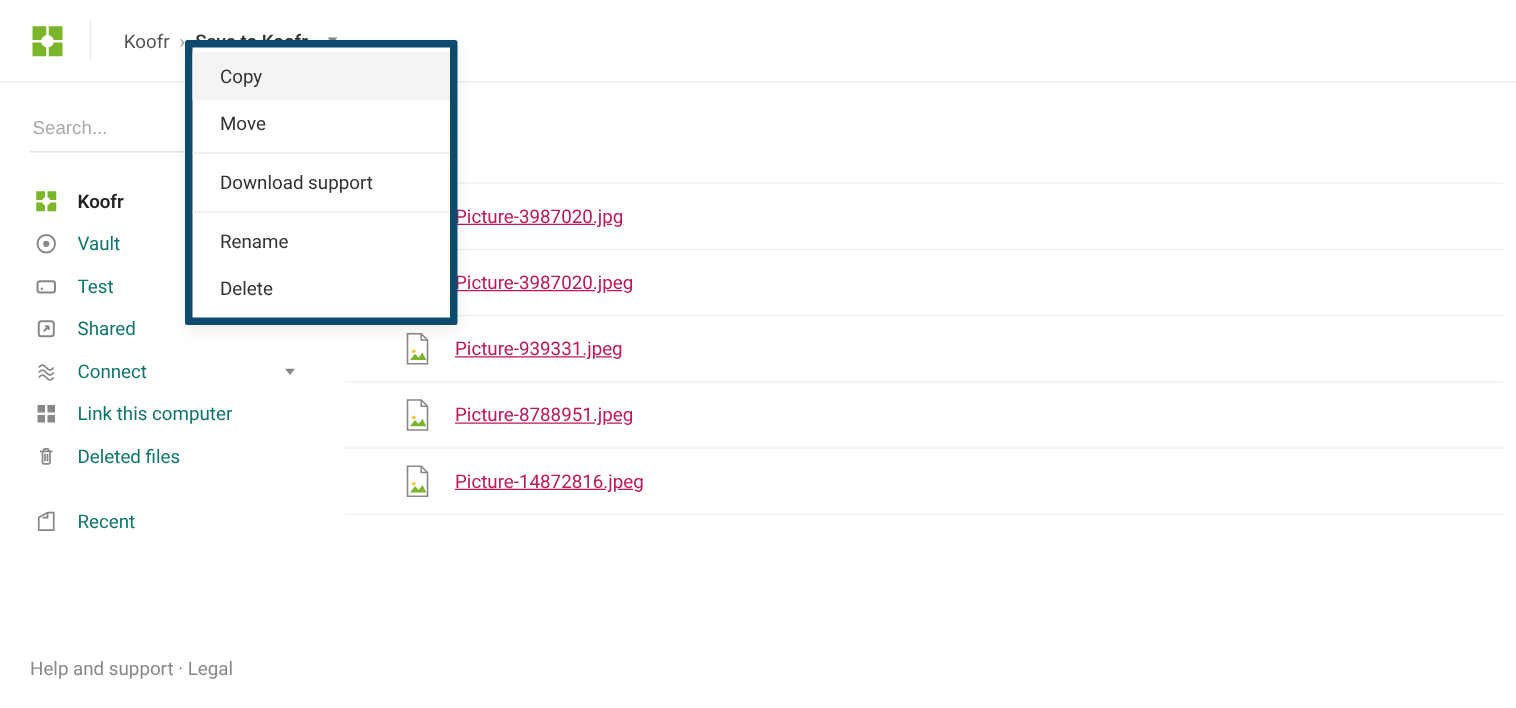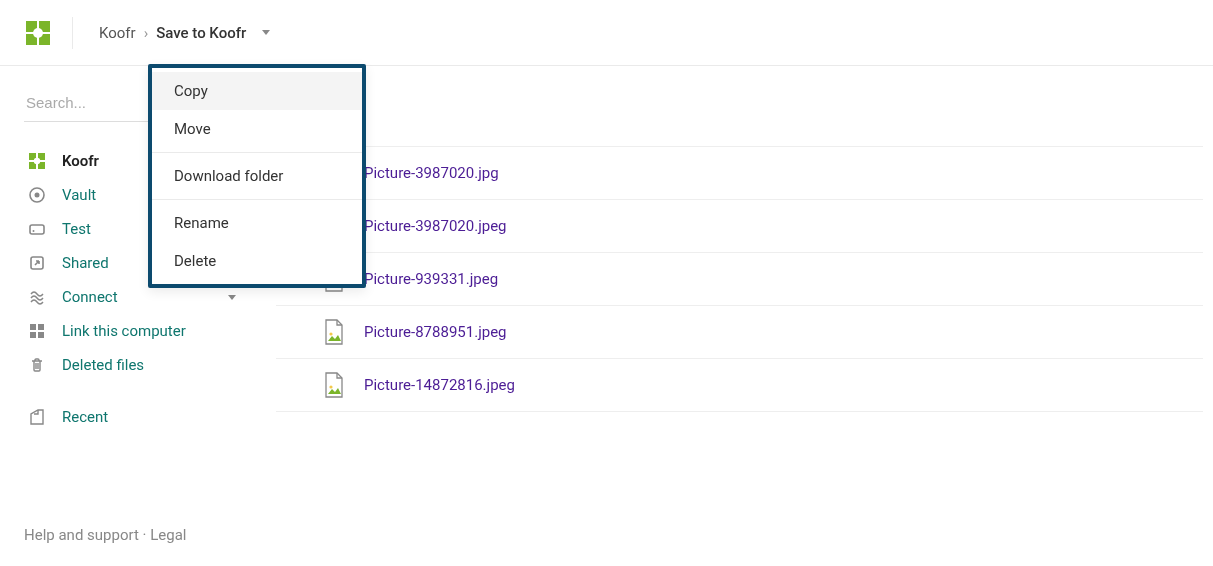--- a/index.html
+++ b/index.html
@@ -105,30 +105,30 @@
   .file-row {
     display:flex;
     align-items:center;
     gap:18px;
     padding:12px 0 12px 46px;
     border-top:1px solid #eee;
     cursor:pointer;
   }
   .file-row:last-child { border-bottom:1px solid #eee;align-items:center; }
   .file-thumb { width:24px; height:28px; flex-shrink:0; }
-  .file-name { color:#4c1d95; font-size:15px; }
+  .file-name { color:#be185d; font-size:15px;text-decoration:underline; }
 
   
   .dropdown {
     position:absolute;
-    top:64px;
+    top:32px;
     left:148px;
     width:218px;
     background:#fff;
-    border:4px solid #0c4a6e;
+    border:6px solid #0c4a6e;
     box-shadow:0 4px 12px rgba(0,0,0,0.08);
     border-radius:2px;
     z-index:50;
     padding:4px 0;
   }
   .dropdown .menu-item {
     padding:10px 22px;
     font-size:15px;
     color:#333;
     cursor:pointer;
@@ -161,21 +161,21 @@
       <span>Save to Koofr</span>
       <span class="caret-down"></span>
     </span>
   </div>
 </div>
 
 <div class="dropdown" id="dropdown">
     <div class="menu-item hover">Copy</div>
     <div class="menu-item">Move</div>
     <div class="divider"></div>
-    <div class="menu-item">Download folder</div>
+    <div class="menu-item">Download support</div>
     <div class="divider"></div>
     <div class="menu-item">Rename</div>
     <div class="menu-item">Delete</div>
   </div>
 
 <div class="body">
 
   <div class="sidebar">
     <input class="search" placeholder="Search..." style="">
     <ul class="nav" id="nav">

